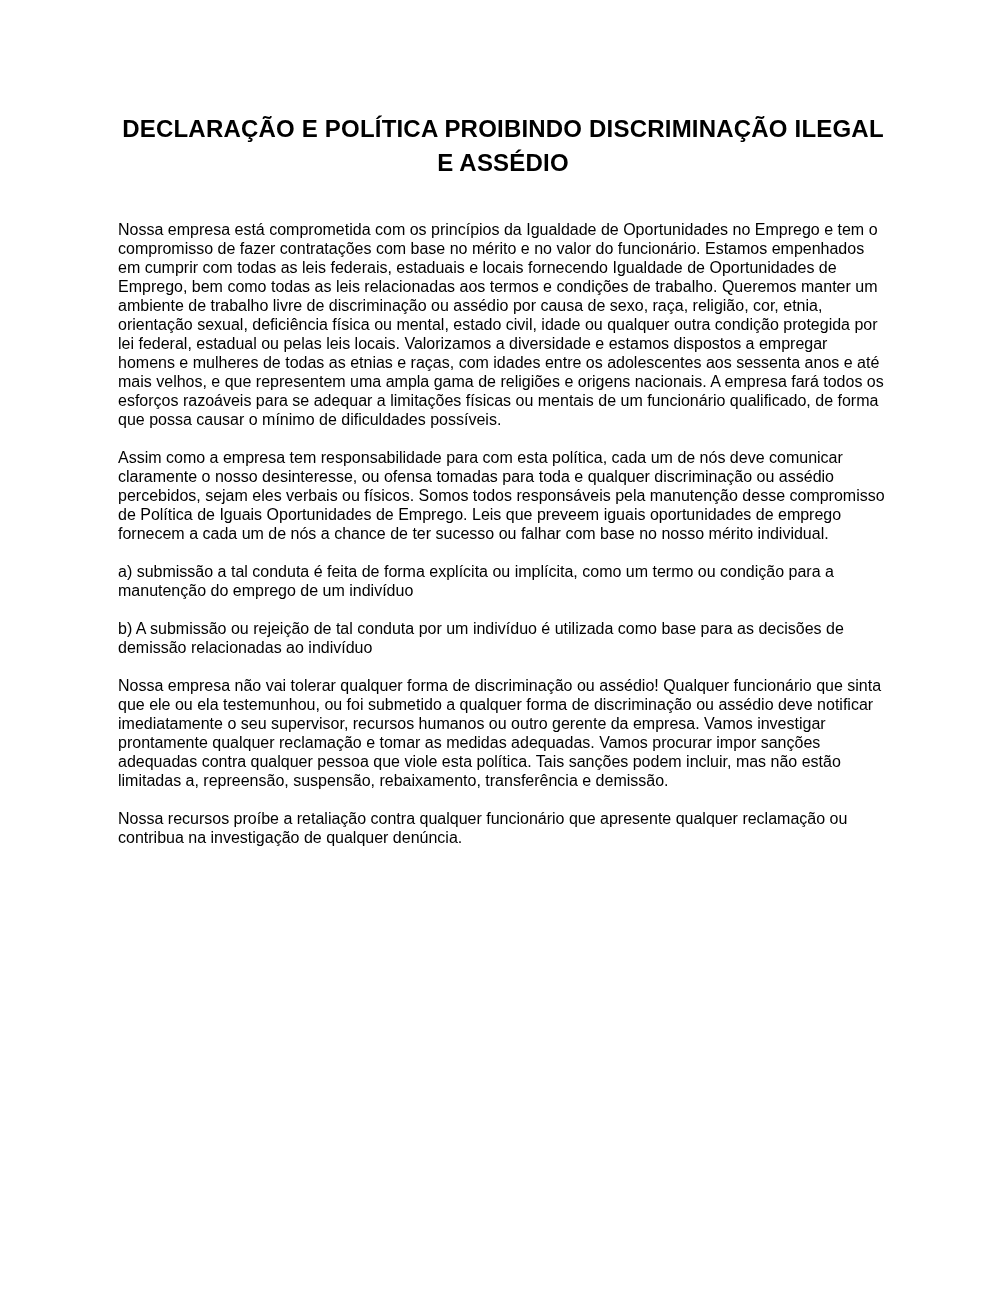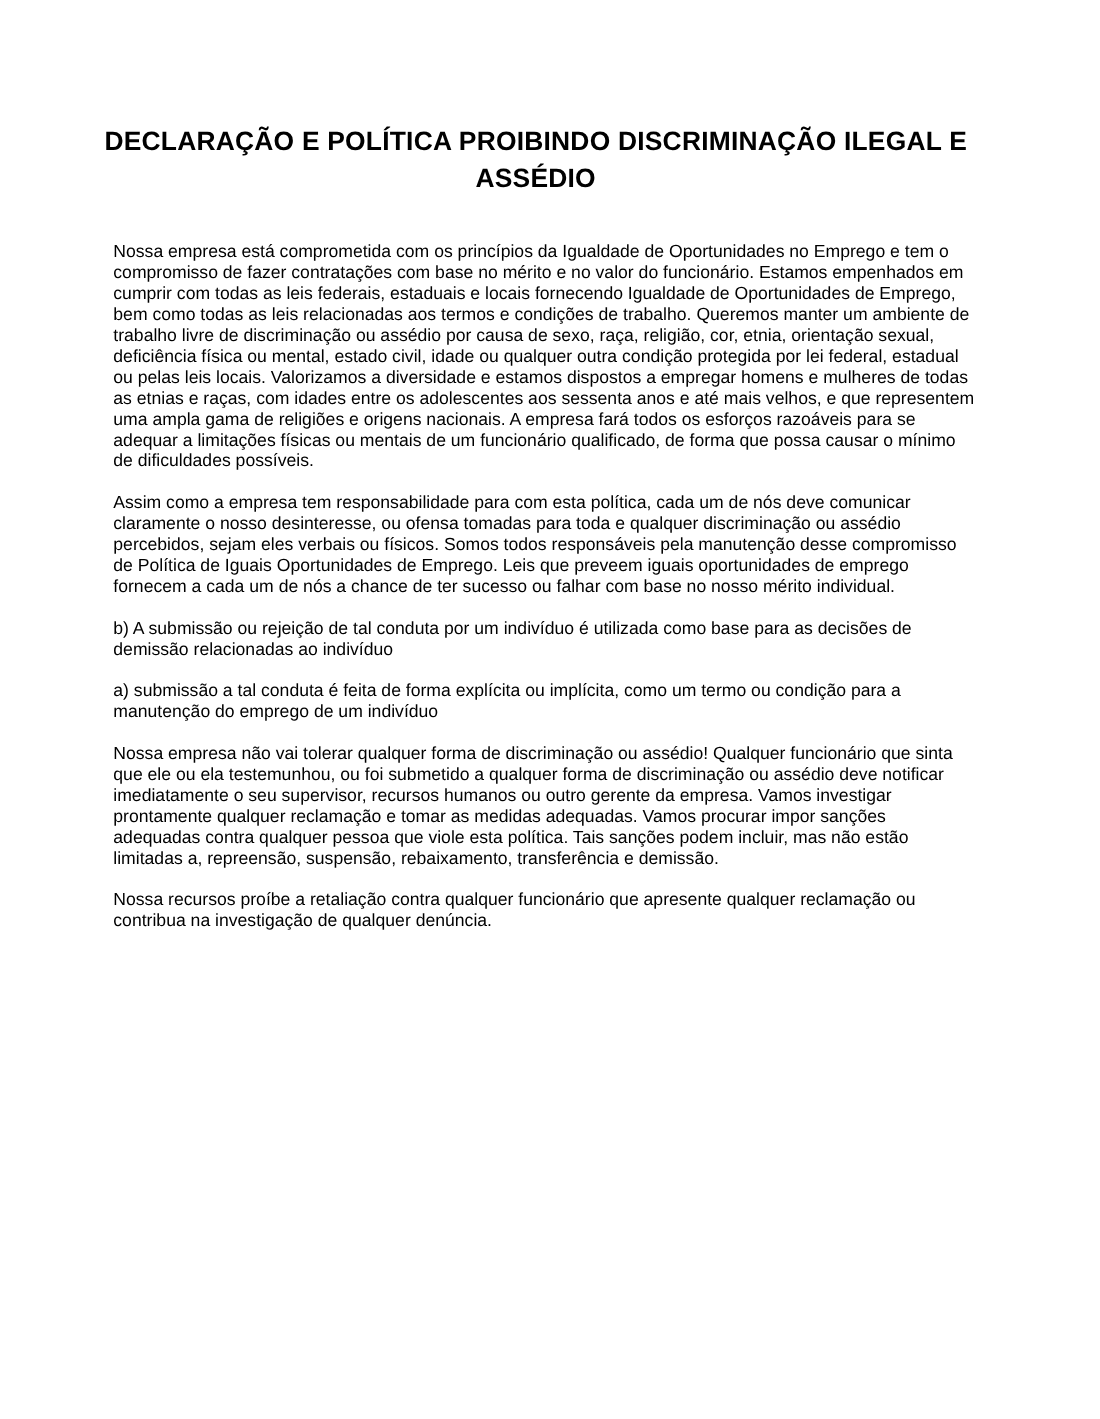--- a/index.html
+++ b/index.html
@@ -16,51 +16,51 @@
     overflow: hidden;
   }
   .page {
     position: absolute;
     top: 0;
     left: 0;
     width: 1000px;
     height: 1290px;
     background: #ffffff;
     box-sizing: border-box;
-    padding: 112px 112px 0 86px;
+    padding: 112px 112px 0 118px;
   }
   .doc-title {
     font-size: 24px;
     line-height: 34px;
     font-weight: bold;
     text-align: center;
     margin: 0 0 40px 0;
     letter-spacing: 0.2px;
   }
   .doc-paragraph {
     font-size: 16px;
     line-height: 19px;
     font-weight: normal;
     text-align: left;
-    margin: 0 0 19px 17px;
+    margin: 0 0 19px 0;
   }
 </style>
 </head>
 <body>
 
 <div class="page">
   <h1 class="doc-title">DECLARAÇÃO E POLÍTICA PROIBINDO DISCRIMINAÇÃO ILEGAL E ASSÉDIO</h1>
 
   <p class="doc-paragraph">Nossa empresa está comprometida com os princípios da Igualdade de Oportunidades no Emprego e tem o compromisso de fazer contratações com base no mérito e no valor do funcionário. Estamos empenhados em cumprir com todas as leis federais, estaduais e locais fornecendo Igualdade de Oportunidades de Emprego, bem como todas as leis relacionadas aos termos e condições de trabalho. Queremos manter um ambiente de trabalho livre de discriminação ou assédio por causa de sexo, raça, religião, cor, etnia, orientação sexual, deficiência física ou mental, estado civil, idade ou qualquer outra condição protegida por lei federal, estadual ou pelas leis locais. Valorizamos a diversidade e estamos dispostos a empregar homens e mulheres de todas as etnias e raças, com idades entre os adolescentes aos sessenta anos e até mais velhos, e que representem uma ampla gama de religiões e origens nacionais. A empresa fará todos os esforços razoáveis para se adequar a limitações físicas ou mentais de um funcionário qualificado, de forma que possa causar o mínimo de dificuldades possíveis.</p>
 
   <p class="doc-paragraph">Assim como a empresa tem responsabilidade para com esta política, cada um de nós deve comunicar claramente o nosso desinteresse, ou ofensa tomadas para toda e qualquer discriminação ou assédio percebidos, sejam eles verbais ou físicos. Somos todos responsáveis pela manutenção desse compromisso de Política de Iguais Oportunidades de Emprego. Leis que preveem iguais oportunidades de emprego fornecem a cada um de nós a chance de ter sucesso ou falhar com base no nosso mérito individual.</p>
 
 
+  <p class="doc-paragraph">a) submissão a tal conduta é feita de forma explícita ou implícita, como um termo ou condição para a manutenção do emprego de um indivíduo</p>
+
   <p class="doc-paragraph">b) A submissão ou rejeição de tal conduta por um indivíduo é utilizada como base para as decisões de demissão relacionadas ao indivíduo</p>
-
-  <p class="doc-paragraph">a) submissão a tal conduta é feita de forma explícita ou implícita, como um termo ou condição para a manutenção do emprego de um indivíduo</p>
 
 
   <p class="doc-paragraph">Nossa empresa não vai tolerar qualquer forma de discriminação ou assédio! Qualquer funcionário que sinta que ele ou ela testemunhou, ou foi submetido a qualquer forma de discriminação ou assédio deve notificar imediatamente o seu supervisor, recursos humanos ou outro gerente da empresa. Vamos investigar prontamente qualquer reclamação e tomar as medidas adequadas. Vamos procurar impor sanções adequadas contra qualquer pessoa que viole esta política. Tais sanções podem incluir, mas não estão limitadas a, repreensão, suspensão, rebaixamento, transferência e demissão.</p>
 
   <p class="doc-paragraph">Nossa recursos proíbe a retaliação contra qualquer funcionário que apresente qualquer reclamação ou contribua na investigação de qualquer denúncia.</p>
 
 </div>
 
 </body></html>

